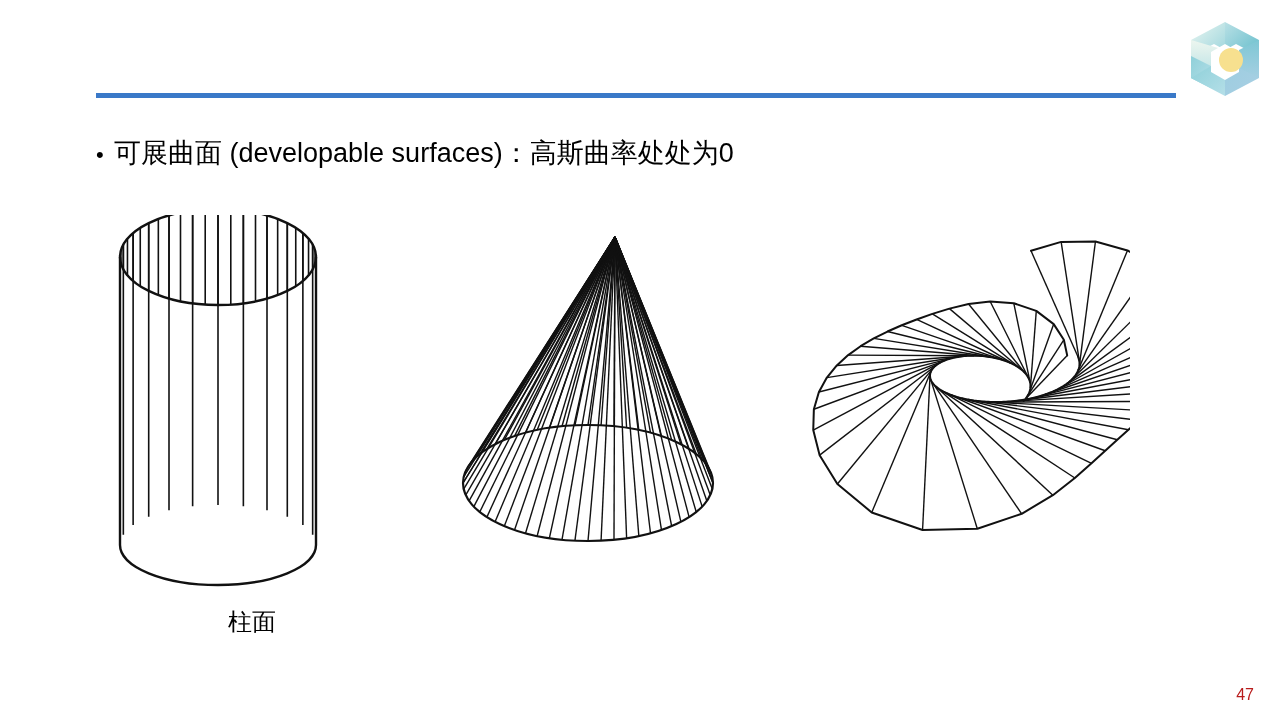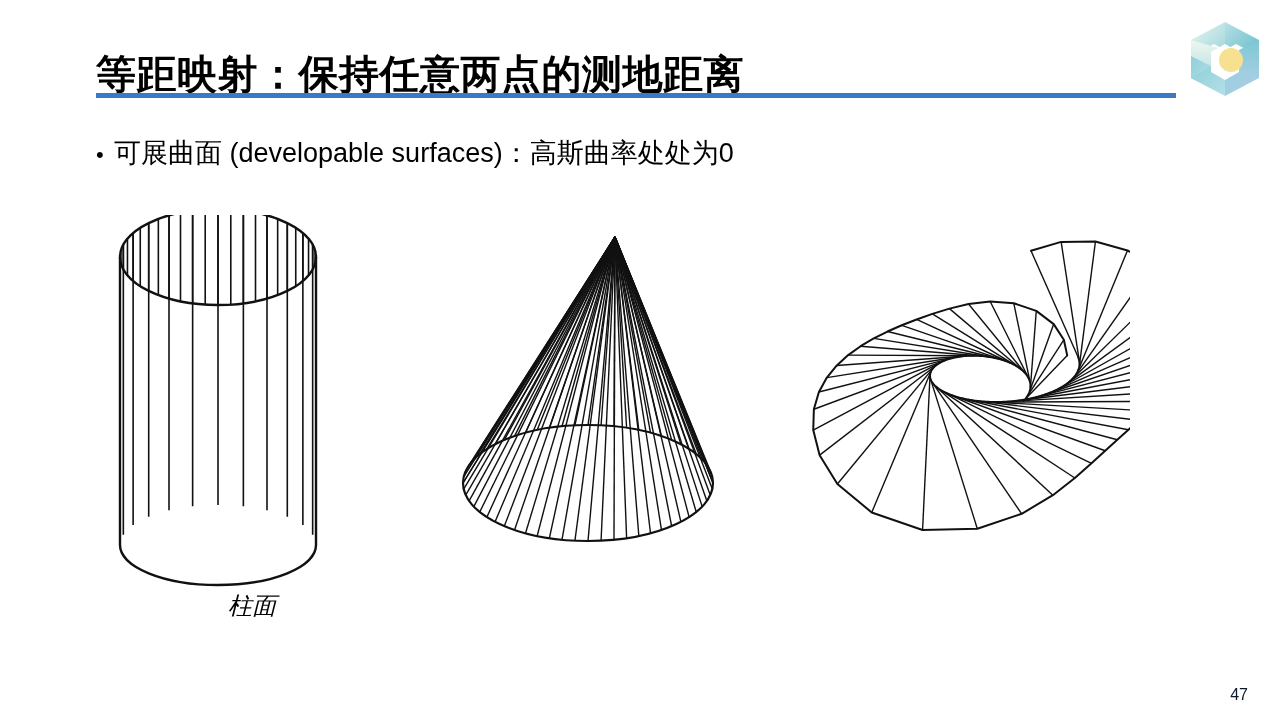--- a/index.html
+++ b/index.html
@@ -80,51 +80,49 @@
     height: 400px;
   }
   .figure svg { display: block; }
   #figure-cylinder { left: 100px; }
   #figure-cone     { left: 460px; }
   #figure-tangent  { left: 800px; }
 
   .captions {
     position: absolute;
     left: 0;
-    top: 590px;
+    top: 606px;
     width: 1280px;
     height: 44px;
-    font-style: italic;
   }
   .caption {
     position: absolute;
     top: 0;
     width: 330px;
     text-align: center;
     font-size: 24px;
     color: #000;
   }
   #caption-cylinder { left: 87px; }
   #caption-cone     { left: 462px; }
   #caption-tangent  { left: 808px; }
 
   .page-number {
     position: absolute;
-    right: 32px;
+    right: 26px;
     bottom: 12px;
     font-size: 16px;
-    color: #0f172a;
+    color: #b91c1c;
   }
 </style>
 </head>
 <body>
 
 <div class="slide">
 
-  <h1 class="slide-title">等距映射：保持任意两点的测地距离</h1>
   <div class="title-rule"></div>
 
   <div class="logo">
     <svg viewBox="0 0 88 86" width="88" height="86" aria-hidden="true">
       <defs>
         <linearGradient id="gTopL" x1="0" y1="0" x2="1" y2="1">
           <stop offset="0%" stop-color="#eaf6f1"></stop>
           <stop offset="100%" stop-color="#9bd4dc"></stop>
         </linearGradient>
         <linearGradient id="gTopR" x1="0" y1="0" x2="1" y2="1">

